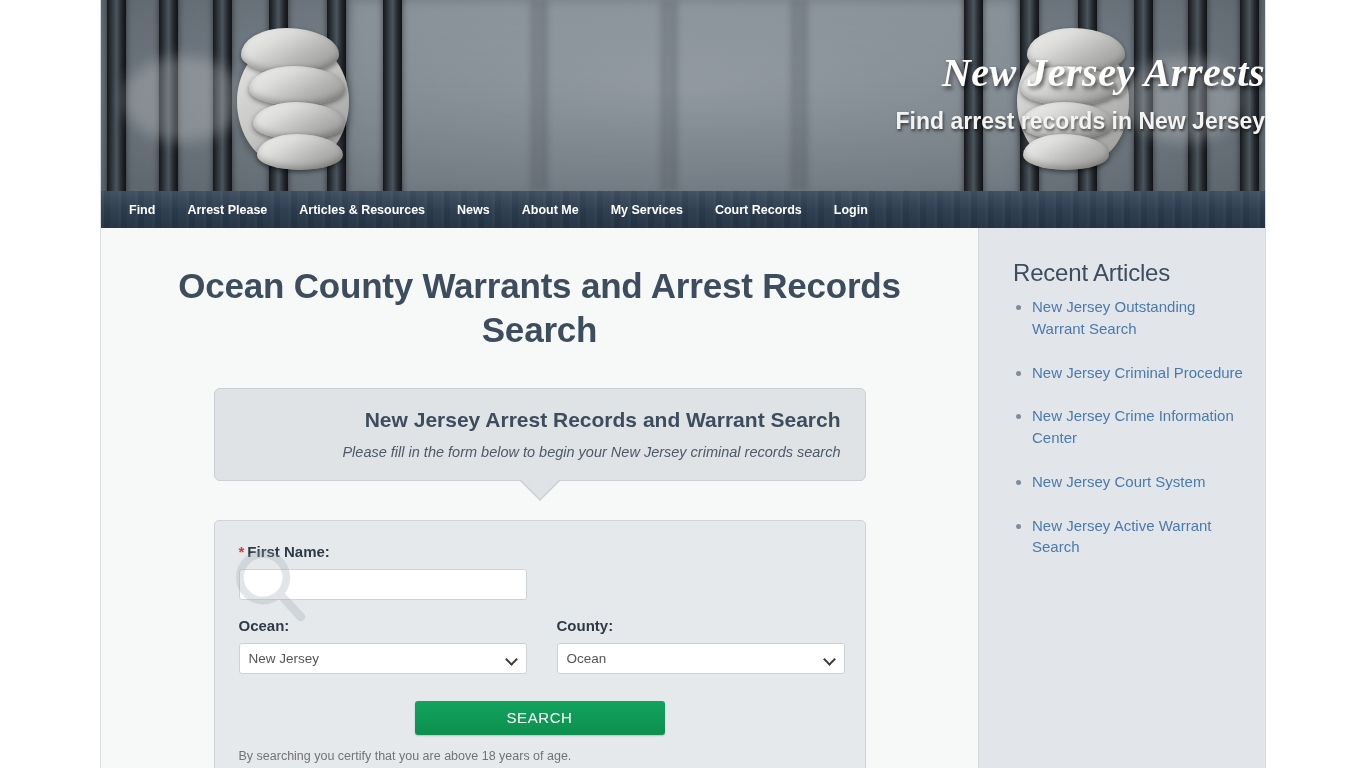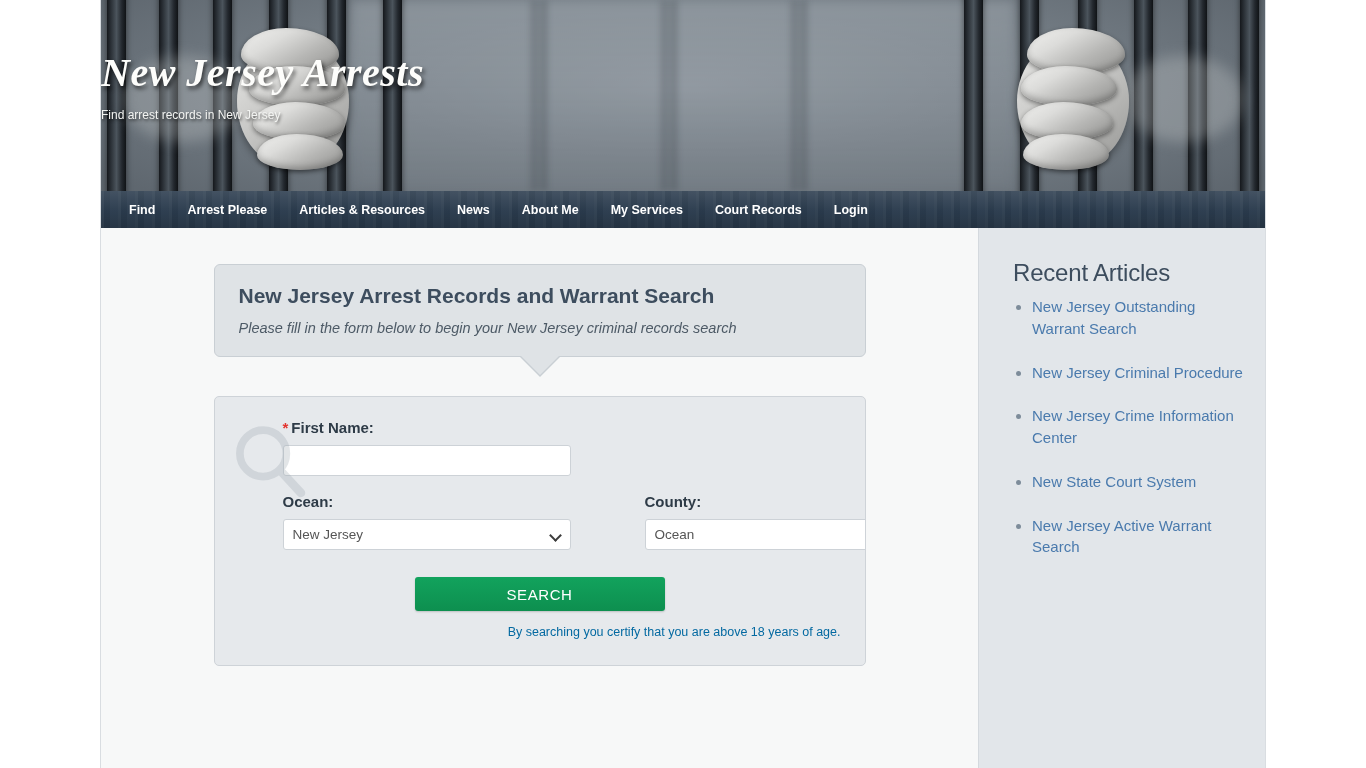--- a/index.html
+++ b/index.html
@@ -92,39 +92,39 @@
   }
   .ghost-arm {
     position: absolute;
     border-radius: 50%;
     background: rgba(205,208,210,0.30);
     filter: blur(7px);
   }
 
   .banner-title-block {
     position: absolute; left: 0; right: 0; top: 52px;
-    text-align: left;
+    text-align: right;
     z-index: 6;
   }
   .banner-title {
     font-family: "Liberation Serif", serif;
     font-style: italic;
     font-weight: bold;
     font-size: 40px;
     line-height: 1.05;
     color: #fdfdfb;
     letter-spacing: 0.5px;
     text-shadow: 2px 3px 4px rgba(0,0,0,0.62);
     margin: 0;
   }
   .banner-tagline {
     margin: 14px 0 0 0;
     font-family: "Liberation Sans", sans-serif;
-    font-size: 12px;
-    font-weight: 400;
+    font-size: 23px;
+    font-weight: 700;
     color: #f3f4f2;
     text-shadow: 1px 2px 3px rgba(0,0,0,0.6);
   }
 
   
   .navbar {
     position: relative;
     width: 1164px; height: 37px;
     background: #2b3c4e;
     overflow: hidden;
@@ -185,21 +185,21 @@
     position: relative;
     margin: 36px auto 0 auto;
     width: 652px;
   }
   .callout {
     position: relative;
     background: #dfe3e6;
     border: 1px solid #c9cfd4;
     border-radius: 6px;
     padding: 19px 24px 20px 24px;
-    text-align: left;
+    text-align: right;
   }
   .callout-title {
     margin: 0;
     font-size: 21px;
     font-weight: bold;
     color: #3d4d5e;
   }
   .callout-sub {
     margin: 12px 0 0 0;
     font-size: 14.5px;
@@ -243,21 +243,21 @@
     left: 12px; top: 22px;
     width: 86px; height: 86px;
     opacity: 0.28;
     pointer-events: none;
   }
   .form-row {
     display: flex;
     gap: 30px;
   }
   .form-row + .form-row { margin-top: 17px; }
-  .field { width: 288px; margin-left: 44px; }
+  .field { width: 288px; }
   .field-label {
     display: block;
     font-size: 15px;
     font-weight: bold;
     color: #2e3b47;
     margin-bottom: 9px;
   }
   .req { color: #e3342f; font-weight: bold; margin-right: 3px; }
 
   .text-input {
@@ -313,23 +313,23 @@
     color: #ffffff;
     font-family: "Liberation Sans", sans-serif;
     font-size: 15px;
     font-weight: normal;
     letter-spacing: 0.6px;
     cursor: pointer;
     box-shadow: 0 1px 2px rgba(0,0,0,0.18);
   }
   .disclaimer {
     margin: 14px 0 0 0;
-    text-align: right;
+    text-align: left;
     font-size: 12.5px;
-    color: #0369a1;
+    color: #737373;
   }
 
   
   .sidebar {
     width: 287px;
     background: #e2e6ea;
     border-left: 1px solid #d4d9de;
     padding: 31px 22px 0 34px;
   }
   .sidebar-title {
@@ -419,20 +419,21 @@
       <a class="nav-item">News</a>
       <a class="nav-item">About Me</a>
       <a class="nav-item">My Services</a>
       <a class="nav-item">Court Records</a>
       <a class="nav-item">Login</a>
     </nav>
 
     <div class="columns">
 
       <div class="main-col">
+        <h2 class="page-title">Ocean County Warrants and Arrest Records Search</h2>
 
         <div class="callout-wrap">
           <div class="callout">
             <h3 class="callout-title">New Jersey Arrest Records and Warrant Search</h3>
             <p class="callout-sub">Please fill in the form below to begin your New Jersey criminal records search</p>
           </div>
           <div class="callout-arrow-outer"></div>
           <div class="callout-arrow-inner"></div>
         </div>
 
@@ -486,21 +487,21 @@
           <li>
             <a class="article-link">New Jersey Outstanding Warrant Search</a>
           </li>
           <li>
             <a class="article-link">New Jersey Criminal Procedure</a>
           </li>
           <li>
             <a class="article-link">New Jersey Crime Information Center</a>
           </li>
           <li>
-            <a class="article-link">New State Court System</a>
+            <a class="article-link">New Jersey Court System</a>
           </li>
           <li>
             <a class="article-link">New Jersey Active Warrant Search</a>
           </li>
         </ul>
       </aside>
 
     </div>
   </div>
 </div>

